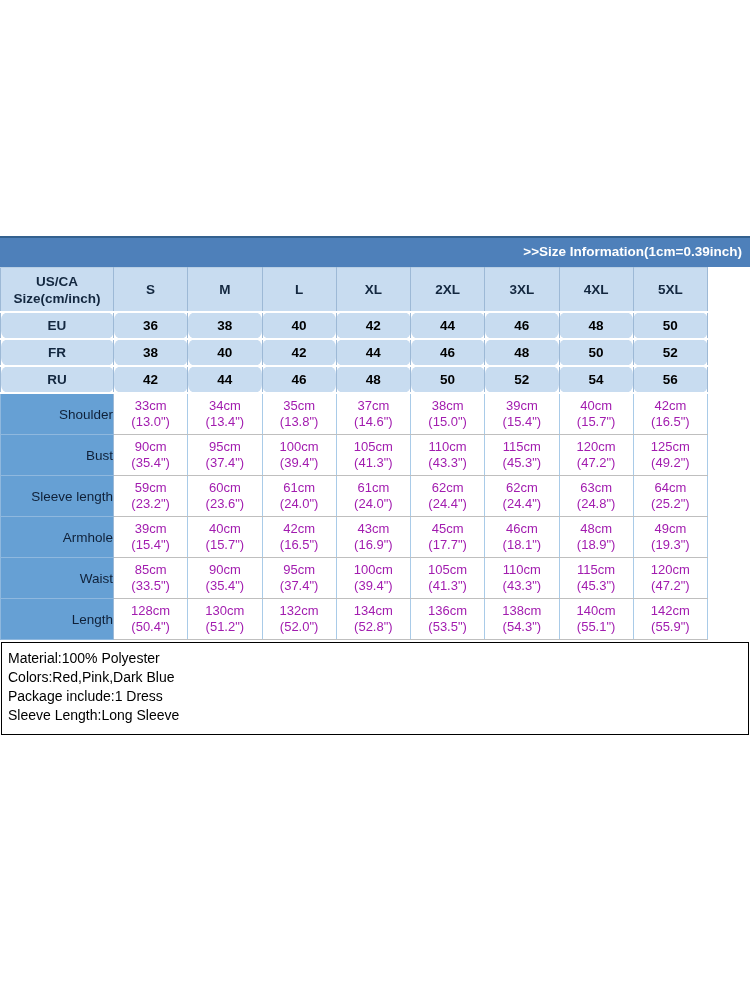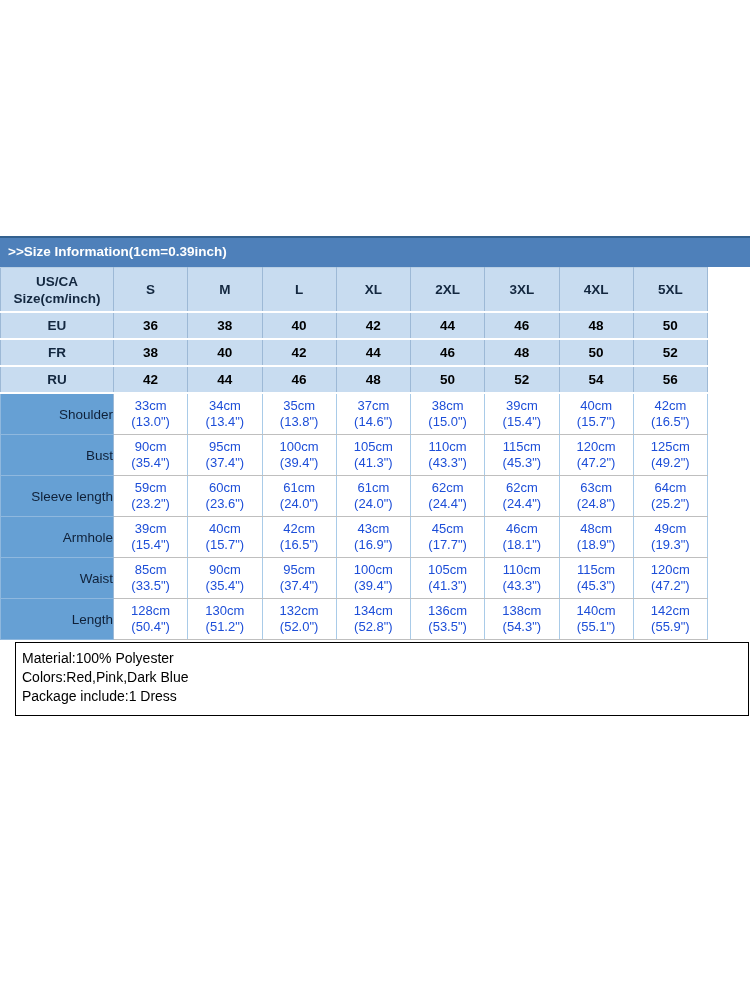--- a/index.html
+++ b/index.html
@@ -10,63 +10,63 @@
   }
   .content{position:absolute;top:236px;left:0;width:750px;}
 
   
   .banner{
     background:var(--banner-bg,#4e80ba);
     border-top:2px solid #33618f;
     color:var(--banner-text,#ffffff);
     font-weight:bold;font-size:13.5px;line-height:18px;
     padding:5px 8px 6px 8px;
-    box-sizing:border-box;width:750px;
+    box-sizing:border-box;width:750px;text-align:right;
   }
 
   
   table.size-table{width:708px;border-collapse:collapse;table-layout:fixed;}
   col.label-col{width:113px;}
   th,td{text-align:center;vertical-align:middle;padding:0;}
 
   thead th{
     background:var(--light-cell,#c8dcf0);
     color:var(--header-text,#13273f);
     font-size:13.5px;font-weight:bold;height:43px;
     border-left:1px solid #9db9d6;border-right:1px solid #9db9d6;
     border-top:1px solid #b9cfe4;border-bottom:2px solid #ffffff;
     line-height:17px;
   }
 
   .region-row th,.region-row td{
     background:var(--light-cell,#c8dcf0);
     font-weight:bold;font-size:13.5px;height:25px;
     border-left:1px solid #9db9d6;border-right:1px solid #9db9d6;
-    border-top:2px solid #ffffff;border-bottom:2px solid #ffffff;
+    border-top:2px solid #ffffff;border-bottom:2px solid #ffffff;border-radius:8px;
   }
   .region-row th{color:var(--header-text,#13273f);}
   .region-row td{color:#000000;}
 
   .measure-row th{
     background:var(--label-cell,#66a0d4);
     color:#0f2038;font-weight:normal;font-size:13.5px;
     text-align:right;padding-left:12px;height:40px;
     border-top:1px solid #8fb8de;border-bottom:1px solid #8fb8de;
     border-left:1px solid #8fb8de;border-right:1px solid #9db9d6;
   }
   .measure-row td{
-    background:#ffffff;color:#1d4ed8;font-size:13px;height:40px;
+    background:#ffffff;color:#a21caf;font-size:13px;height:40px;
     border-left:1px solid #a9cbe8;border-right:1px solid #a9cbe8;
     border-top:1px solid #bfbfbf;border-bottom:1px solid #bfbfbf;
     line-height:16.5px;
   }
 
   
   .details-box{
-    margin:2px 1px 0 15px;
+    margin:2px 1px 0 1px;
     border:1px solid #000000;
     padding:6px 6px 9px 6px;
     font-size:14px;line-height:19px;color:#000000;
     background:#ffffff;
   }
 </style>
 </head>
 <body>
 
 <div class="content">
@@ -347,15 +347,16 @@
             <div>(55.9")</div>
           </td>
         </tr>
       </tbody>
   </table>
 
   <div class="details-box" id="details-box">
       <div class="detail-line">Material:100% Polyester</div>
       <div class="detail-line">Colors:Red,Pink,Dark Blue</div>
       <div class="detail-line">Package include:1 Dress</div>
+      <div class="detail-line">Sleeve Length:Long Sleeve</div>
     </div>
 
 </div>
 
 </body></html>

